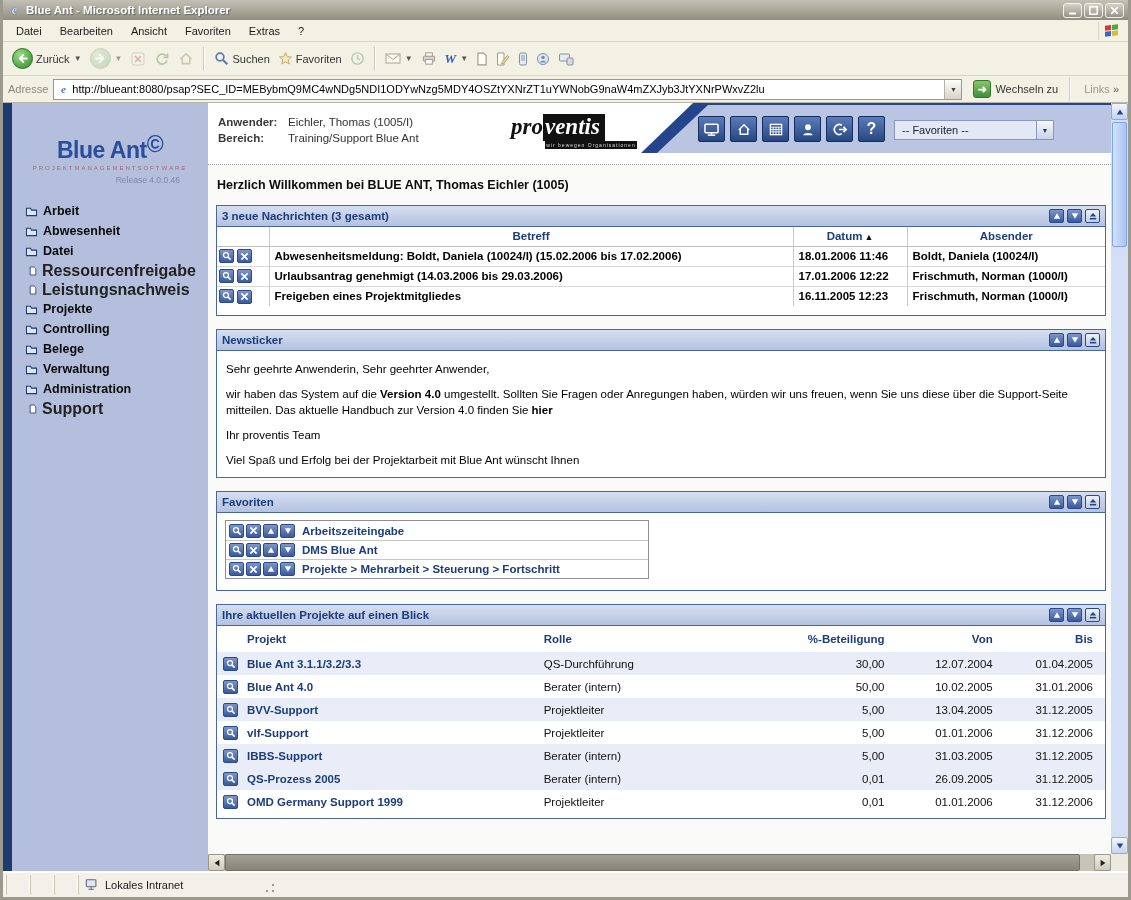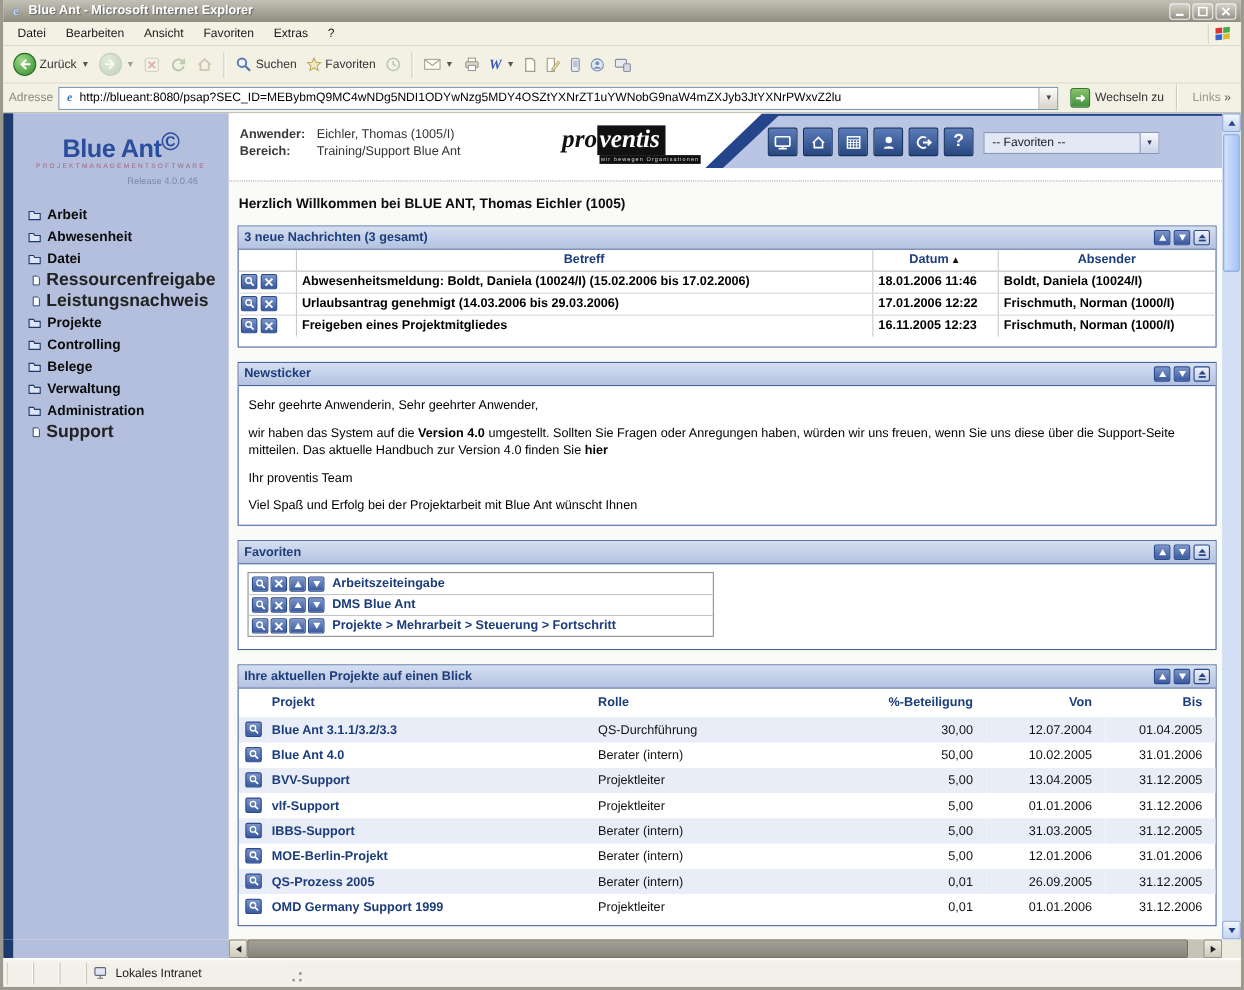--- a/index.html
+++ b/index.html
@@ -52,21 +52,21 @@
   .go-btn{display:flex;align-items:center;gap:4px;padding:0 6px;color:#333;}
   .go-ico{width:18px;height:18px;border-radius:3px;background:linear-gradient(#8cc36a,#3f8f3f);border:1px solid #2f7a2f;
           color:#fff;display:flex;align-items:center;justify-content:center;font-size:11px;font-weight:bold;}
   .links-lbl{color:#9a978c;margin:0 3px 0 8px;}
   .chev{color:#555;font-size:11px;margin-right:4px;}
 
   
   .content{flex:1;display:flex;min-height:0;}
   .sidebar{width:205px;flex:none;display:flex;background:#b3bfdd;}
   .side-edge{width:9px;background:#1e3a6e;flex:none;}
-  .side-inner{flex:1;padding-top:10px;}
+  .side-inner{flex:1;padding-top:26px;}
   .side-logo{padding:2px 8px 0 8px;text-align:center;}
   .brand{font-size:23px;font-weight:bold;color:#2b4d9e;letter-spacing:-0.5px;}
   .brand-sub{font-size:6px;letter-spacing:2px;color:#a5667a;margin-top:1px;}
   .release{font-size:8.5px;color:#7d88a8;margin-top:4px;text-align:right;padding-right:20px;}
   .nav{margin-top:16px;padding-left:13px;}
   .nav-item{display:flex;align-items:center;gap:5px;height:20px;font-size:12.5px;font-weight:bold;color:#0b0b0b;cursor:default;}
   .nav-item.doc{font-weight:bold;font-size:16px;height:19px;padding-left:4px;color:#222;}
 
   .main{width:903px;flex:none;background:#fafaf8;display:flex;flex-direction:column;overflow:hidden;}
   .page-header{height:62px;flex:none;position:relative;background:#fff;border-bottom:1px dotted #9a9a9a;}
@@ -830,33 +830,20 @@
                         <circle cx="4.8" cy="4.8" r="3" fill="none" stroke="#fff" stroke-width="1.5"></circle>
                         <line x1="7" y1="7" x2="10.4" y2="10.4" stroke="#fff" stroke-width="1.9"></line>
                       </svg>
                     </span></td>
                   <td class="pname">IBBS-Support</td>
                   <td class="prole">Berater (intern)</td>
                   <td class="pnum">5,00</td>
                   <td class="pnum">31.03.2005</td>
                   <td class="pnum">31.12.2005</td>
                 </tr>
-                <tr class="">
-                  <td class="picon"><span class="sicon">
-                      <svg width="10" height="10" viewBox="0 0 12 12">
-                        <circle cx="4.8" cy="4.8" r="3" fill="none" stroke="#fff" stroke-width="1.5"></circle>
-                        <line x1="7" y1="7" x2="10.4" y2="10.4" stroke="#fff" stroke-width="1.9"></line>
-                      </svg>
-                    </span></td>
-                  <td class="pname">MOE-Berlin-Projekt</td>
-                  <td class="prole">Berater (intern)</td>
-                  <td class="pnum">5,00</td>
-                  <td class="pnum">12.01.2006</td>
-                  <td class="pnum">31.01.2006</td>
-                </tr>
                 <tr class="alt">
                   <td class="picon"><span class="sicon">
                       <svg width="10" height="10" viewBox="0 0 12 12">
                         <circle cx="4.8" cy="4.8" r="3" fill="none" stroke="#fff" stroke-width="1.5"></circle>
                         <line x1="7" y1="7" x2="10.4" y2="10.4" stroke="#fff" stroke-width="1.9"></line>
                       </svg>
                     </span></td>
                   <td class="pname">QS-Prozess 2005</td>
                   <td class="prole">Berater (intern)</td>
                   <td class="pnum">0,01</td>

